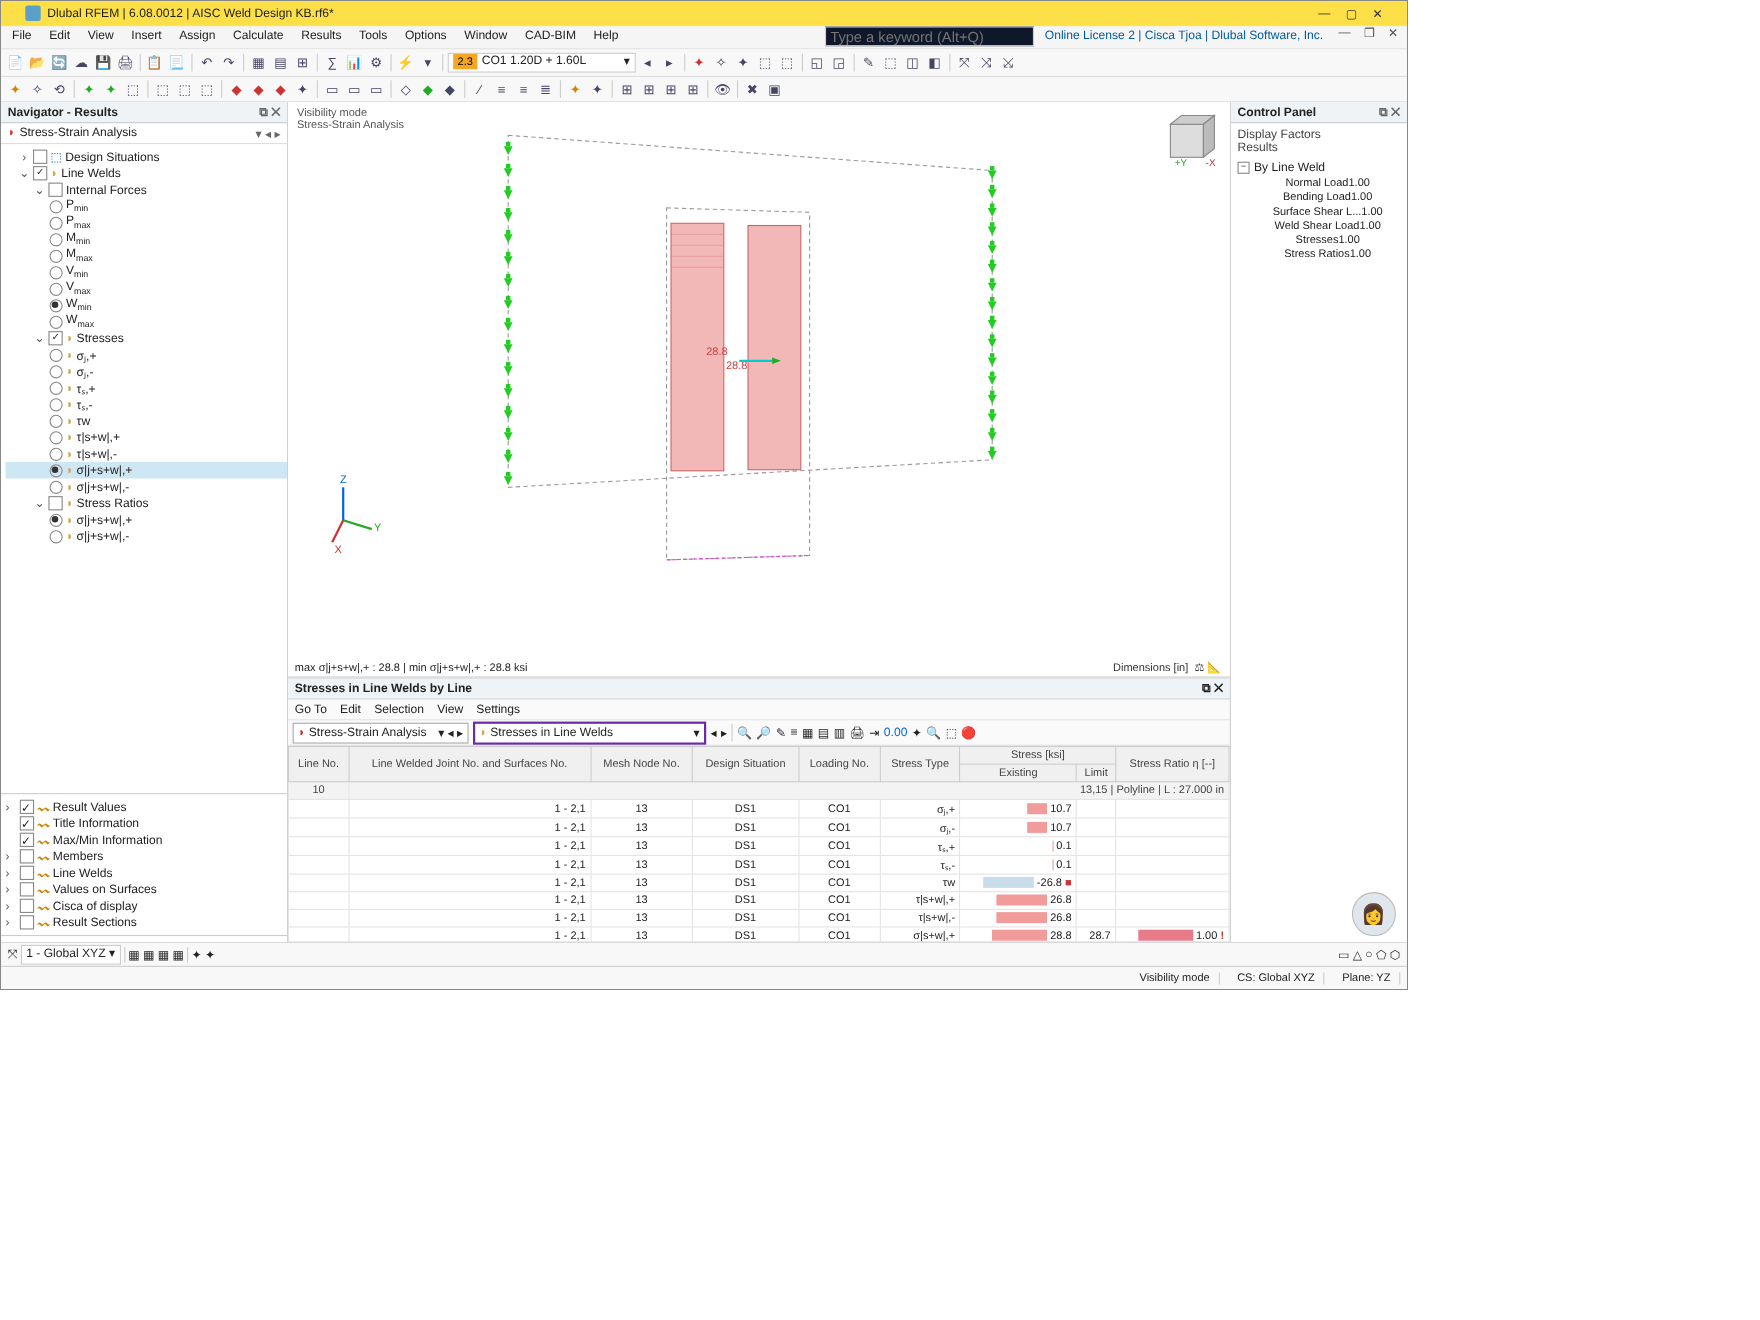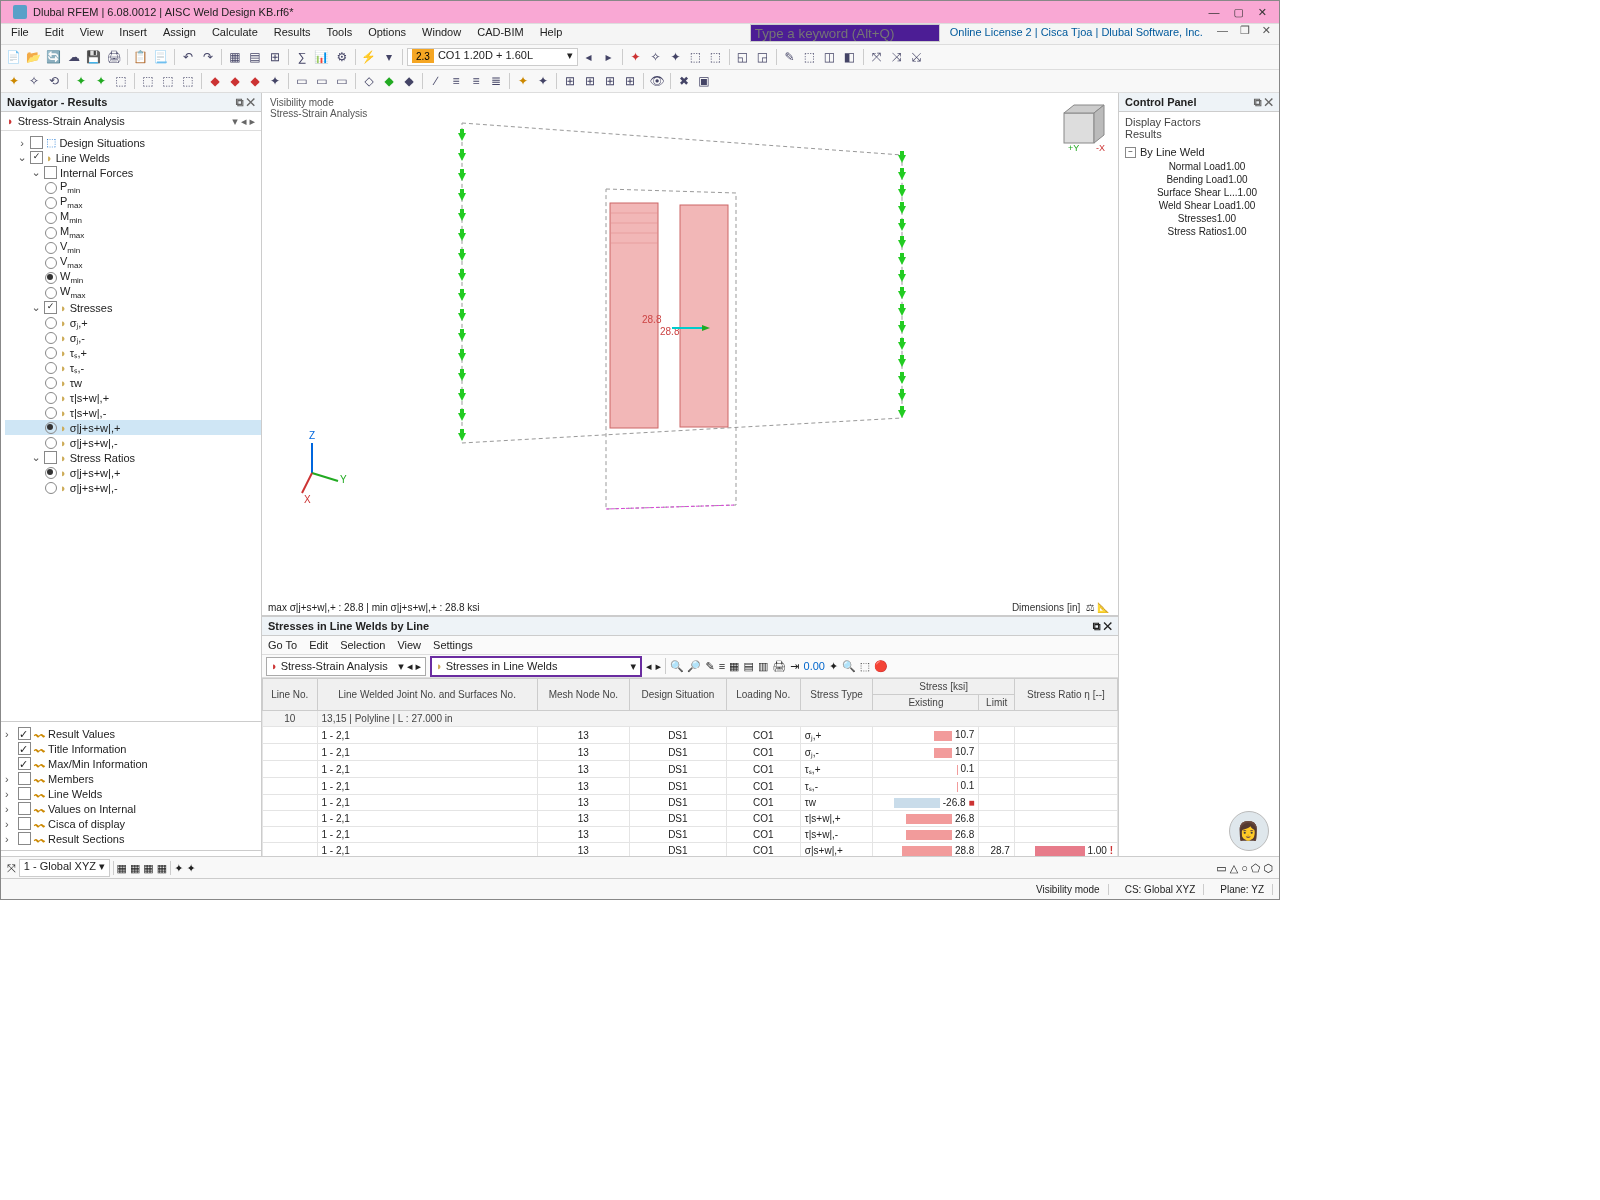--- a/index.html
+++ b/index.html
@@ -1,22 +1,22 @@
 <!DOCTYPE html>
 <html><head>
 <meta charset="utf-8">
 <style>
 html,body{margin:0;padding:0;font-family:"Segoe UI",Arial,sans-serif;font-size:11px;color:#222;background:#fff;user-select:none}
 .app{width:1280px;height:900px;position:relative;background:#fff;border:1px solid #888;box-sizing:border-box;overflow:hidden}
-.titlebar{height:22px;display:flex;align-items:center;padding:0 12px;background:#f9a8d4;border-bottom:1px solid #ddd}
+.titlebar{height:22px;display:flex;align-items:center;padding:0 22px;background:#fde047;border-bottom:1px solid #ddd}
 .titlebar .icon{width:14px;height:14px;background:#5aa0c8;border-radius:2px;margin-right:6px}
 .titlebar .buttons{margin-left:auto;display:flex;gap:14px;color:#333}
 .menubar{height:20px;display:flex;align-items:flex-start;padding:0 4px;background:#f5f5f5;border-bottom:1px solid #ddd;gap:4px}
 .menubar span.menu{padding:2px 6px;cursor:default}
-.menubar .search{margin-left:auto;width:180px;border:1px solid #ccc;height:16px;padding:0 4px;color:#888;background:#4c1d95}
+.menubar .search{margin-left:auto;width:180px;border:1px solid #ccc;height:16px;padding:0 4px;color:#888;background:#0f172a}
 .menubar .license{padding:2px 6px;color:#015a9c}
 .toolbar{height:24px;display:flex;align-items:center;padding:0 4px;gap:2px;background:#f8f8f8;border-bottom:1px solid #ddd;flex-wrap:nowrap;overflow:hidden}
 .toolbar .tb{width:18px;height:18px;display:inline-flex;align-items:center;justify-content:center;font-size:12px;color:#446;cursor:default}
 .toolbar .sep{width:1px;height:16px;background:#ccc;margin:0 2px}
 .toolbar .combo{height:16px;border:1px solid #ccc;padding:0 4px;display:flex;align-items:flex-start;gap:4px;background:#fff}
 .toolbar .badge{background:#f5a623;color:#000;padding:0 4px;height:14px;display:inline-flex;align-items:center;font-size:10px}
 .main{position:absolute;top:92px;bottom:22px;left:0;right:0;display:flex}
 .nav{width:260px;border-right:1px solid #ccc;display:flex;flex-direction:column;background:#fff}
 .panel-head{height:18px;background:#eef3f7;border-bottom:1px solid #ccc;display:flex;align-items:center;padding:0 6px;font-weight:600}
 .panel-head .pin{margin-left:auto;color:#666}
@@ -44,21 +44,21 @@
 .table-panel{height:260px;display:flex;flex-direction:column;border-top:1px solid #ccc}
 .tp-head{height:18px;background:#eef3f7;border-bottom:1px solid #ccc;display:flex;align-items:center;padding:0 6px;font-weight:600}
 .tp-menu{height:18px;display:flex;align-items:center;padding:0 6px;gap:12px;background:#fafafa;border-bottom:1px solid #ddd}
 .tp-tool{height:22px;display:flex;align-items:center;padding:0 4px;gap:4px;background:#fafafa;border-bottom:1px solid #ddd}
 .tp-tool .combo{border:1px solid #aaa;height:17px;display:flex;align-items:center;padding:0 4px;background:#fff}
 .tp-tool .combo.hl{border:2px solid #6a2ca0}
 .grid{flex:1;overflow:auto;font-size:10px}
 .grid table{border-collapse:collapse;width:100%}
 .grid th{background:#f0f0f0;border:1px solid #ccc;padding:2px 4px;font-weight:400;color:#444;text-align:center}
 .grid td{border:1px solid #e4e4e4;padding:1px 4px;text-align:center;height:13px}
-.grid td.left{text-align:left}
+.grid td.left{text-align:right}
 .grid td.right{text-align:right}
 .grid .grp td{background:#f3f3f3;color:#444;font-weight:400}
 .grid .bar{display:inline-block;height:10px;vertical-align:middle}
 .tp-paging{height:20px;border-top:1px solid #ccc;display:flex;align-items:center;gap:6px;padding:0 6px;background:#fafafa}
 .tp-paging .tab{border:1px solid #ccc;padding:1px 8px;background:#fff;font-size:10px}
 .tp-paging .tab.active{background:#eef3f7}
 .control{width:160px;border-left:1px solid #ccc;background:#fff;display:flex;flex-direction:column}
 .control .row{display:flex;justify-content:center;padding:1px 6px;font-size:10px}
 .control .row .val{color:#222}
 .statusbar{position:absolute;bottom:0;left:0;right:0;height:20px;border-top:1px solid #ccc;background:#f8f8f8;display:flex;align-items:center;padding:0 6px;font-size:10px;gap:8px}
@@ -355,21 +355,21 @@
           <div class="node">
             <span style="width:10px;color:#555">›</span>
             <span class="sq"></span>
             <span style="color:#c80">〰</span>
             <span>Line Welds</span>
           </div>
           <div class="node">
             <span style="width:10px;color:#555">›</span>
             <span class="sq"></span>
             <span style="color:#c80">〰</span>
-            <span>Values on Internal</span>
+            <span>Values on Surfaces</span>
           </div>
           <div class="node">
             <span style="width:10px;color:#555">›</span>
             <span class="sq"></span>
             <span style="color:#c80">〰</span>
             <span>Cisca of display</span>
           </div>
           <div class="node">
             <span style="width:10px;color:#555">›</span>
             <span class="sq"></span>

